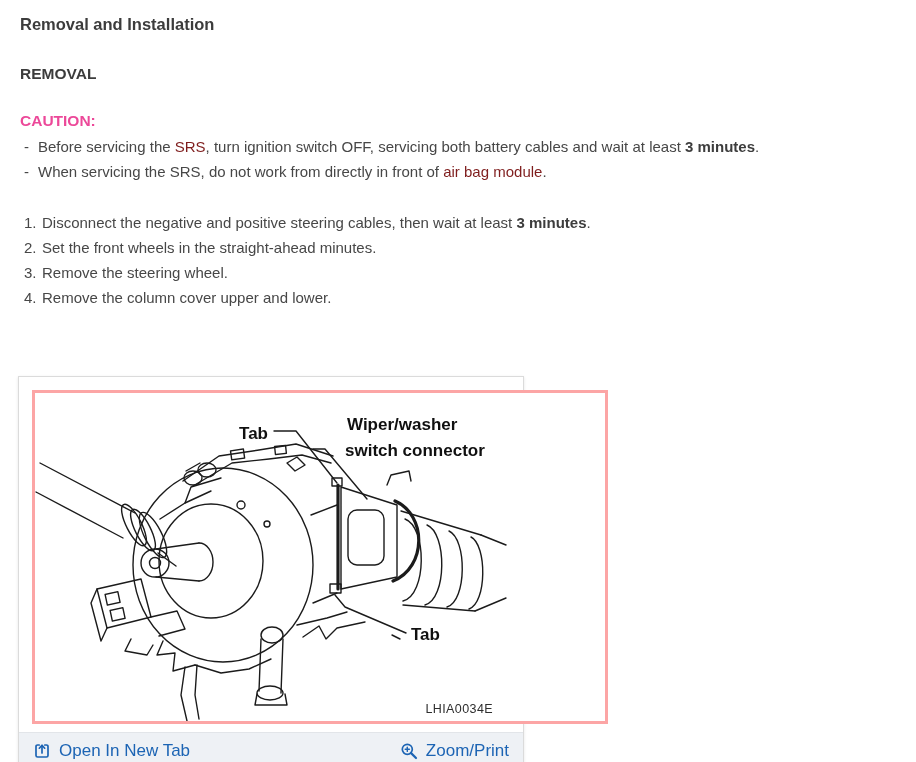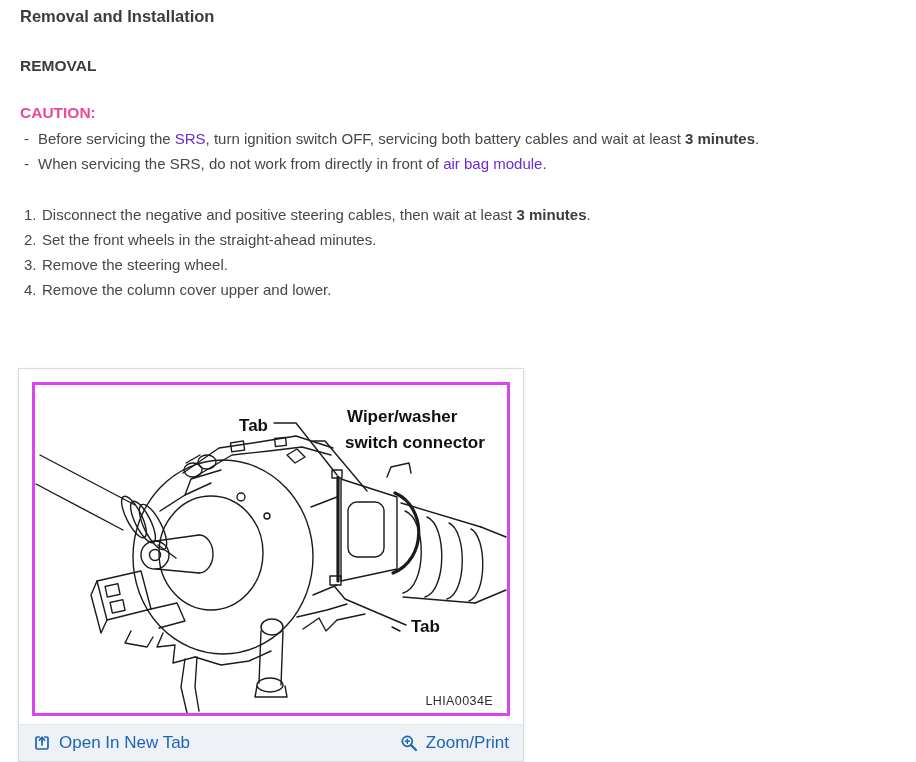--- a/index.html
+++ b/index.html
@@ -1,38 +1,38 @@
 <!DOCTYPE html>
 <html><head>
 <meta charset="utf-8">
 <style>
   * { margin:0; padding:0; box-sizing:border-box; }
   html,body { width:916px; height:762px; background:#ffffff; overflow:hidden;
               font-family:"Liberation Sans", sans-serif; }
   .page { position:relative; width:916px; height:762px; }
 
-  .doc-title   { margin:7px 0 0 20px; font-size:16.5px; font-weight:700; color:#3c3c3c; }
+  .doc-title   { margin:15px 0 0 20px; font-size:16.5px; font-weight:700; color:#3c3c3c; }
   .sec-head    { margin:31px 0 0 20px; font-size:15.5px; font-weight:700; color:#3c3c3c; }
   .caution-head{ margin:29px 0 0 20px; font-size:15.5px; font-weight:700; color:#ec4899; }
 
   .caution-list { margin:4px 0 0 24px; }
   .caution-row  { display:flex; font-size:15px; line-height:25px; color:#474747; white-space:nowrap; }
   .caution-row .dash { width:14px; flex:0 0 14px; }
-  .body-link { color:#6d28d9; text-decoration:none; cursor:pointer; }
+  .body-link { color:#7f1d1d; text-decoration:none; cursor:pointer; }
   .bold-inline { font-weight:700; color:#3d3d3d; }
 
   .steps { margin:26px 0 0 24px; }
   .step-row { display:flex; font-size:15px; line-height:25px; color:#474747; white-space:nowrap; }
   .step-row .num { width:18px; flex:0 0 18px; }
 
   .figure-panel { position:absolute; left:18px; top:361px; width:506px;
                   background:#ffffff; border:1px solid #dbdbdb;
                   box-shadow:0 1px 3px rgba(0,0,0,0.10); }
   .figure-image-area { padding:13px 13px 8px 13px; background:#ffffff; }
-  .diagram-box { border:3px solid #d946ef; width:478px; height:334px; background:#fff; }
+  .diagram-box { border:3px solid #fca5a5; width:576px; height:334px; background:#fff; }
   .diagram-box svg { display:block; }
 
   .figure-toolbar { height:37px; background:#eef1f5; border-top:1px solid #e2e5e9;
                     display:flex; align-items:center; justify-content:space-between;
                     padding:0 14px; }
   .tool-link { display:flex; align-items:center; gap:8px; font-size:17px;
                color:#1c64b4; text-decoration:none; cursor:pointer;justify-content:center; }
   .tool-link svg { display:block; }
 
   .dlabel { font-family:"Liberation Sans", sans-serif; font-size:17px; font-weight:600; fill:#101010; }

